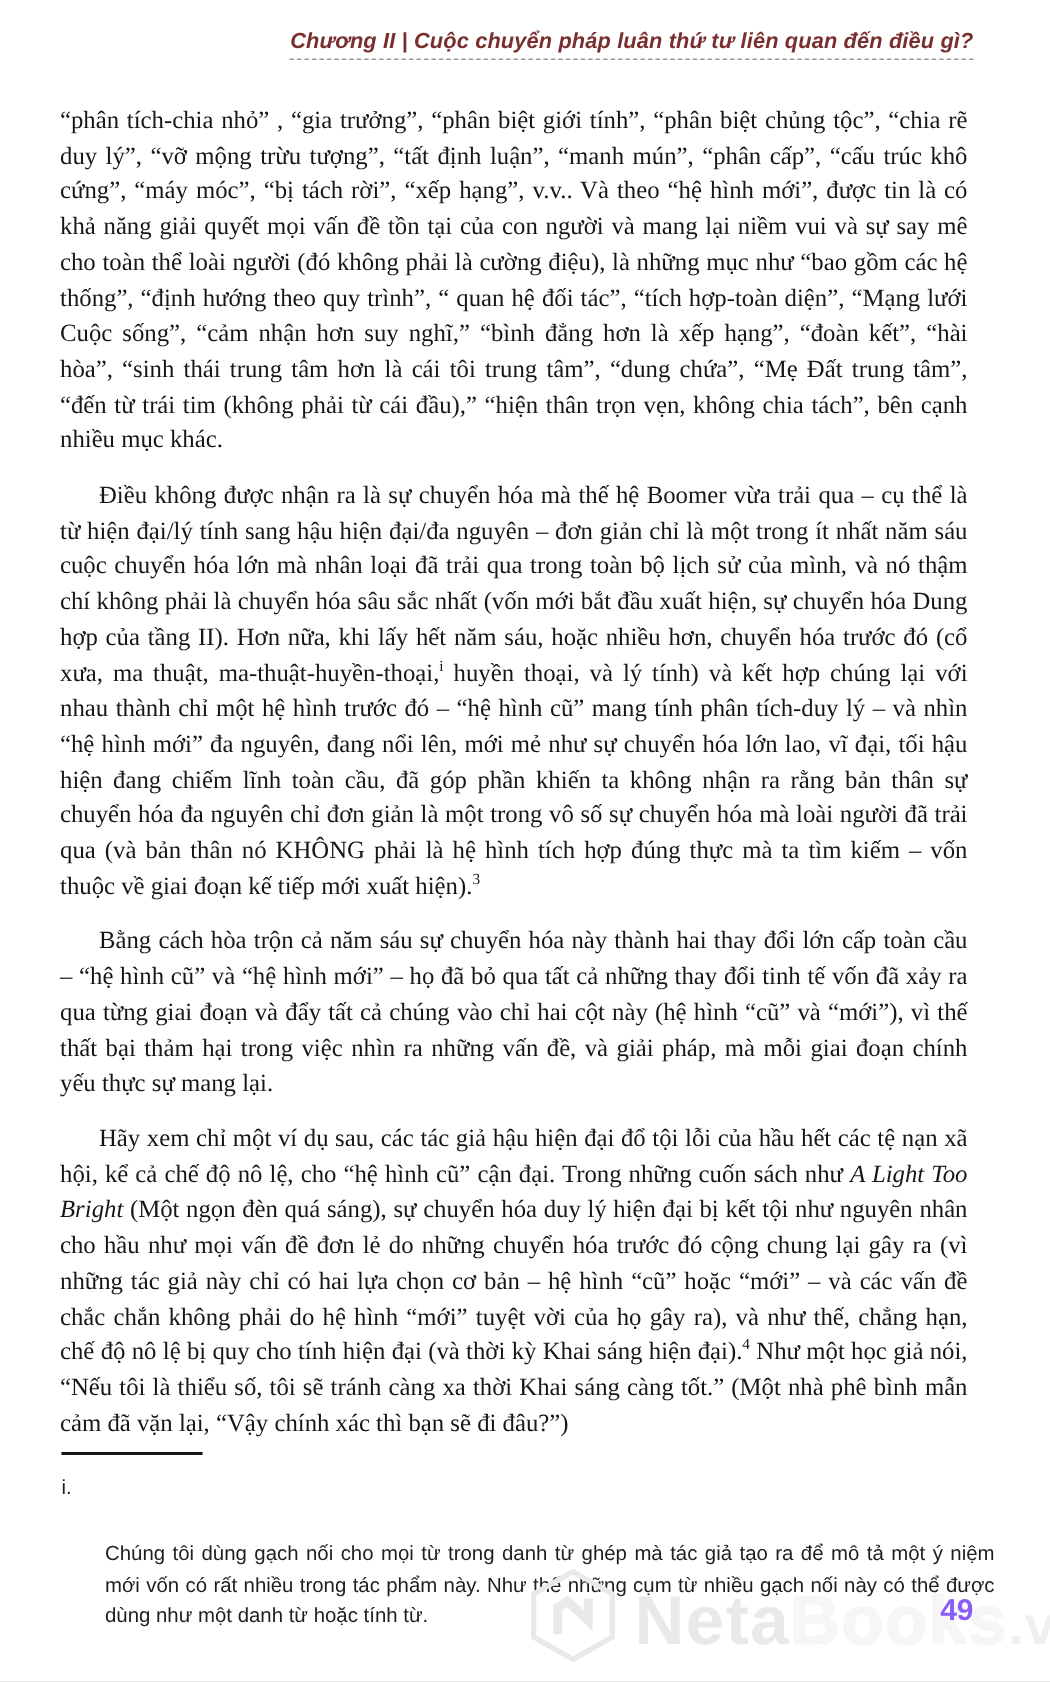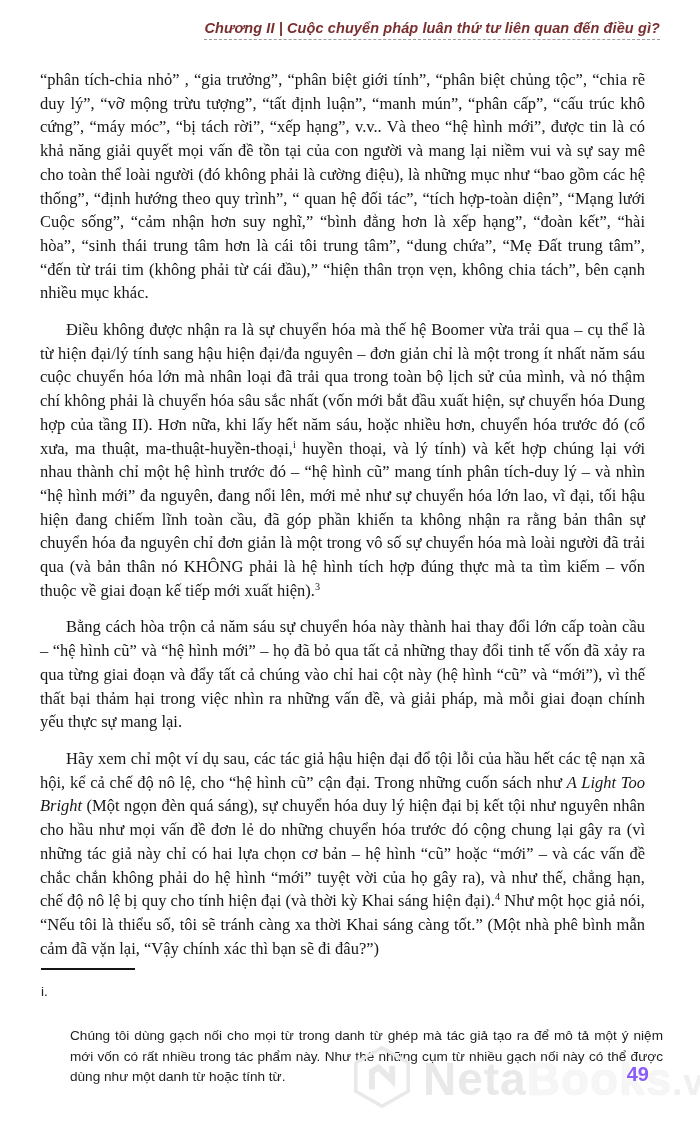--- a/index.html
+++ b/index.html
@@ -10,21 +10,21 @@
     margin: 0 auto;
     background: #ffffff;
     overflow: hidden;
     font-family: "Liberation Serif", "DejaVu Serif", serif;
     color: #161616;
   }
   
   .header {
     position: absolute;
     top: 19px;
-    right: 40px;
+    right: 51px;
     text-align: right;
   }
   .header-text {
     display: inline-block;
     font-family: "Liberation Sans", "DejaVu Sans", sans-serif;
     font-style: italic;
     font-weight: 600;
     font-size: 14.5px;
     color: #7a2f2f;
     padding-bottom: 3px;

